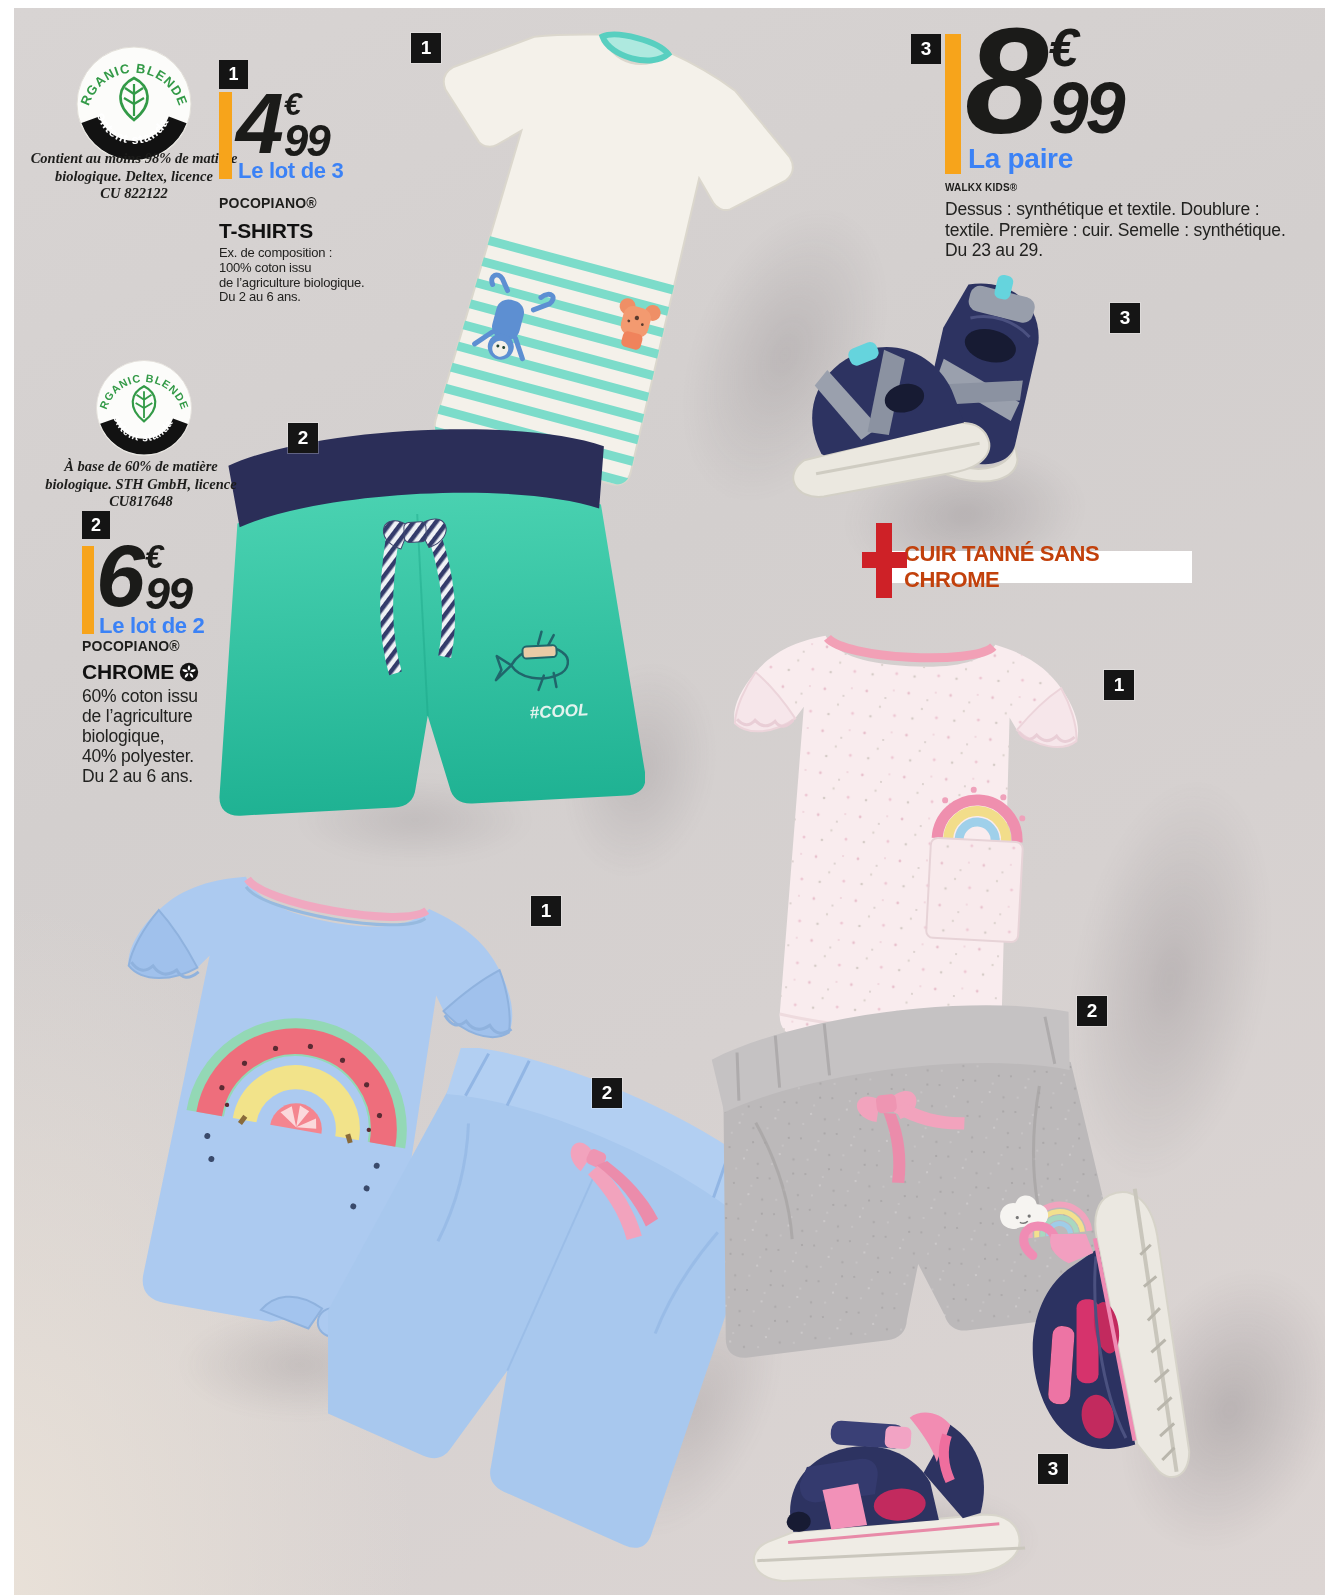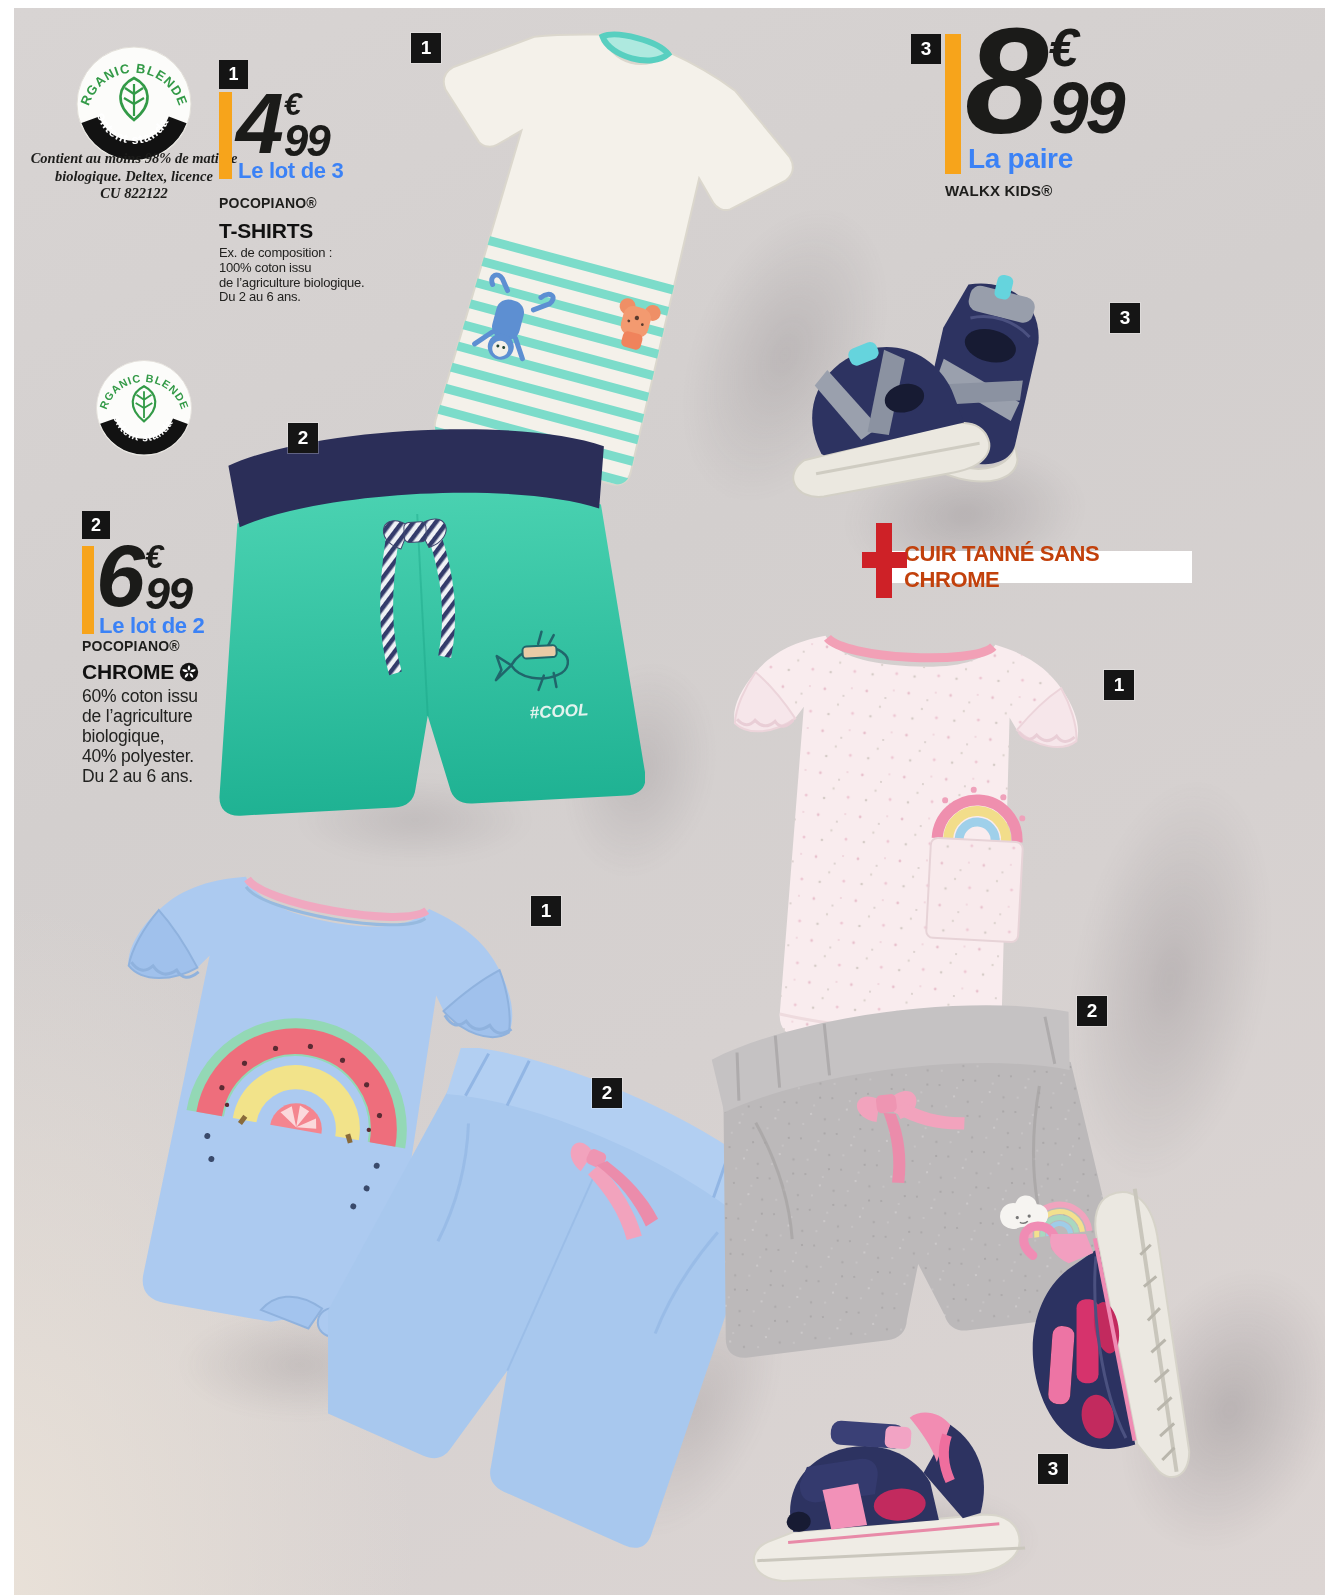--- a/index.html
+++ b/index.html
@@ -390,20 +390,23 @@
       </text>
       <text font-size="12.5" font-weight="700" fill="#ffffff" letter-spacing="1">
         <textPath href="#arcB2" startOffset="50%" text-anchor="middle">content standard</textPath>
       </text>
       <g>
         <path d="M60,34 C76,42 80,60 60,76 C40,60 44,42 60,34 Z" fill="none" stroke="#339A47" stroke-width="2.6"></path>
         <path d="M60,40 L60,72 M60,50 L51,44 M60,50 L69,44 M60,60 L50,54 M60,60 L70,54" stroke="#339A47" stroke-width="2.2"></path>
       </g>
     </svg>
   </div>
+  <div class="abs eco-cap" style="left:38px;top:458px;width:206px;z-index:6">À base de 60% de matière
+biologique. STH GmbH, licence
+CU817648</div>
 
   <div class="abs nbadge" style="left:219px;top:60px;width:29px;height:29px;font-size:18px">1</div>
   <div class="abs obar" style="left:219px;top:92px;width:13px;height:87px"></div>
   <div class="abs price" style="left:236px;top:88px">
     <span class="euros" style="font-size:86px">4</span>
     <span class="pcol" style="margin-left:4px">
       <span style="font-size:32px;line-height:1">€</span>
       <span style="font-size:44px;letter-spacing:-2px;line-height:.95">99</span>
     </span>
   </div>
@@ -455,21 +458,24 @@
   <div class="abs obar" style="left:945px;top:34px;width:16px;height:140px"></div>
   <div class="abs price" style="left:965px;top:20px">
     <span class="euros" style="font-size:150px;letter-spacing:-6px">8</span>
     <span class="pcol" style="margin-left:6px">
       <span style="font-size:54px;line-height:1">€</span>
       <span style="font-size:72px;letter-spacing:-3px;line-height:.95">99</span>
     </span>
   </div>
   <div class="abs unit" style="left:968px;top:143px;font-size:28px">La paire</div>
   <div class="abs tcol" style="left:945px;top:182px;width:350px">
-    <div class="brand" style="font-size:15px;margin-bottom:6px">WALKX KIDS®</div>
+    <div class="brand" style="font-size:10px;margin-bottom:6px">WALKX KIDS®</div>
+    <div class="desc" style="font-size:17.5px;line-height:1.18;margin-top:3px">Dessus : synthétique et textile. Doublure :
+textile. Première : cuir. Semelle : synthétique.
+Du 23 au 29.</div>
   </div>
 
   <div class="abs strip" style="left:890px;top:551px;width:288px;height:32px;padding-left:14px;font-size:22px">
     <span>CUIR TANNÉ SANS CHROME</span>
   </div>
   <div class="abs plusbar" style="left:876px;top:523px;width:16px;height:75px"></div>
   <div class="abs plusbar" style="left:862px;top:552px;width:45px;height:16px"></div>
 
   <div class="abs marker" style="left:411px;top:33px">1</div>
   <div class="abs marker" style="left:288px;top:423px">2</div>

